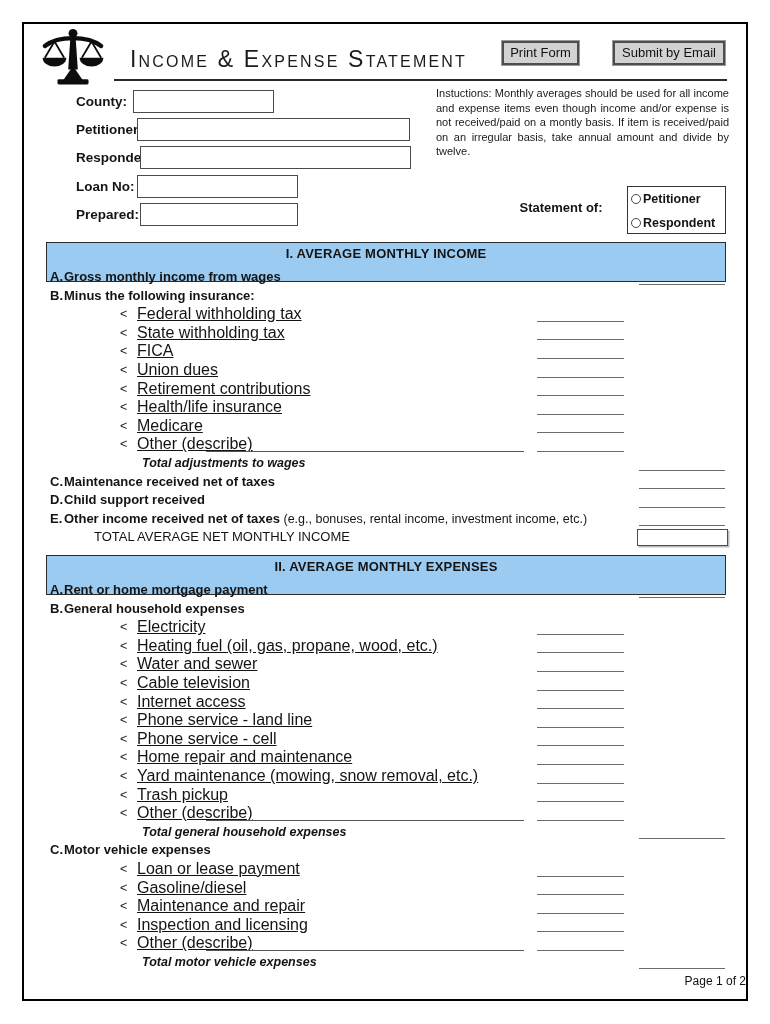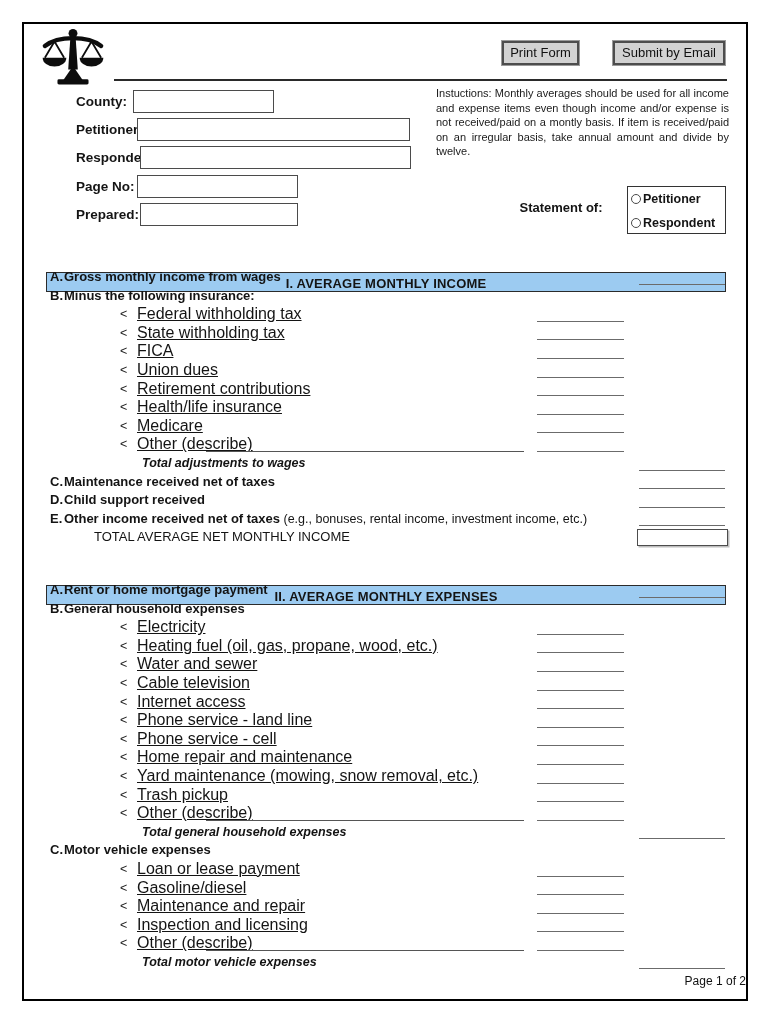--- a/index.html
+++ b/index.html
@@ -23,21 +23,21 @@
   .instructions { position:absolute; left:412px; top:62px; width:293px; font-size:11px; line-height:14.6px; text-align:justify; color:#1a1a1a; }
 
   
   .stmt-label { position:absolute; left:478px; top:176px; width:118px; text-align:center; font-weight:bold; font-size:13px; white-space:nowrap; }
   .stmt-box { position:absolute; left:603px; top:162px; width:99px; height:48px; border:1.5px solid #333; background:#fff; }
   .radio-opt { position:relative; height:24px; display:flex; align-items:center; padding-left:3px; cursor:pointer; }
   .radio-circ { width:10px; height:10px; border:1.2px solid #4a4a4a; border-radius:50%; background:#fff; flex:0 0 auto; }
   .radio-lbl { font-weight:bold; font-size:12.5px; margin-left:2px; white-space:nowrap; }
 
   
-  .sec-bar { position:absolute; left:22px; width:680px; height:20px; background:var(--accent,#9ccbf1); border:1.5px solid #2b2b2b; text-align:center; font-weight:bold; font-size:13px; line-height:21px; letter-spacing:0.2px;margin-top:30px; }
+  .sec-bar { position:absolute; left:22px; width:680px; height:40px; background:var(--accent,#9ccbf1); border:1.5px solid #2b2b2b; text-align:center; font-weight:bold; font-size:13px; line-height:21px; letter-spacing:0.2px; }
   .rows { position:absolute; left:22px; width:680px; }
   .frow { position:relative; height:18.6px; }
   .prefix { position:absolute; left:4px; font-weight:bold; font-size:13px; line-height:18.6px; }
   .ilbl { position:absolute; left:18px; font-weight:bold; font-size:13px; line-height:18.6px; white-space:nowrap; }
   .isuffix { font-weight:normal; font-size:12.5px; }
   .lt { position:absolute; left:74px; font-size:12.5px; line-height:18.6px; color:#222; }
   .slbl { position:absolute; left:91px; font-size:16px; line-height:18.6px; white-space:nowrap;text-decoration:underline; }
   .tlbl { position:absolute; left:96px; font-weight:bold; font-style:italic; font-size:12.5px; line-height:18.6px; white-space:nowrap; }
   .glbl { position:absolute; left:48px; font-weight:normal; font-size:13px; line-height:18.6px; white-space:nowrap; }
   .line { position:absolute; bottom:2px; border-bottom:1.5px solid var(--line,#6b6b6b); }
@@ -61,40 +61,41 @@
       <path d="M46.5 13 L53.5 13 L56.5 57 L43.5 57 Z" stroke="none"></path>
       <path d="M25 19 L12 41 M25 19 L38 41" fill="none" stroke-width="2.4"></path>
       <path d="M9 41 A16 12 0 0 0 41 41 Z" stroke="none"></path>
       <path d="M75 19 L62 41 M75 19 L88 41" fill="none" stroke-width="2.4"></path>
       <path d="M59 41 A16 12 0 0 0 91 41 Z" stroke="none"></path>
       <path d="M50 52 L63 71 L37 71 Z" stroke="none"></path>
       <rect x="29" y="70" width="42" height="7" rx="2" stroke="none"></rect>
     </g>
   </svg>
 
+  <div class="title">Income &amp; Expense Statement</div>
   <div class="title-rule"></div>
 
   <button class="btn print">Print Form</button>
   <button class="btn submit">Submit by Email</button>
 
   <div id="meta">
       <div class="meta-row" style="top: 66px; left: 0px; width: 726px;">
         <span class="meta-label">County:</span>
         <input class="meta-input" type="text" style="left: 109px; width: 141px;">
       </div>
       <div class="meta-row" style="top: 94px; left: 0px; width: 726px;">
         <span class="meta-label">Petitioner:</span>
         <input class="meta-input" type="text" style="left: 113px; width: 273px;">
       </div>
       <div class="meta-row" style="top: 122px; left: 0px; width: 726px;">
         <span class="meta-label">Respondent:</span>
         <input class="meta-input" type="text" style="left: 116px; width: 271px;">
       </div>
       <div class="meta-row" style="top: 151px; left: 0px; width: 726px;">
-        <span class="meta-label">Page No:</span>
+        <span class="meta-label">Loan No:</span>
         <input class="meta-input" type="text" style="left: 113px; width: 161px;">
       </div>
       <div class="meta-row" style="top: 179px; left: 0px; width: 726px; text-decoration: underline;">
         <span class="meta-label">Prepared:</span>
         <input class="meta-input" type="text" style="left: 116px; width: 158px;">
       </div>
     </div>
 
   <div class="instructions">Instuctions: Monthly averages should be used for all income and expense items even though income and/or expense is not received/paid on a montly basis. If item is received/paid on an irregular basis, take annual amount and divide by twelve.</div>
 

